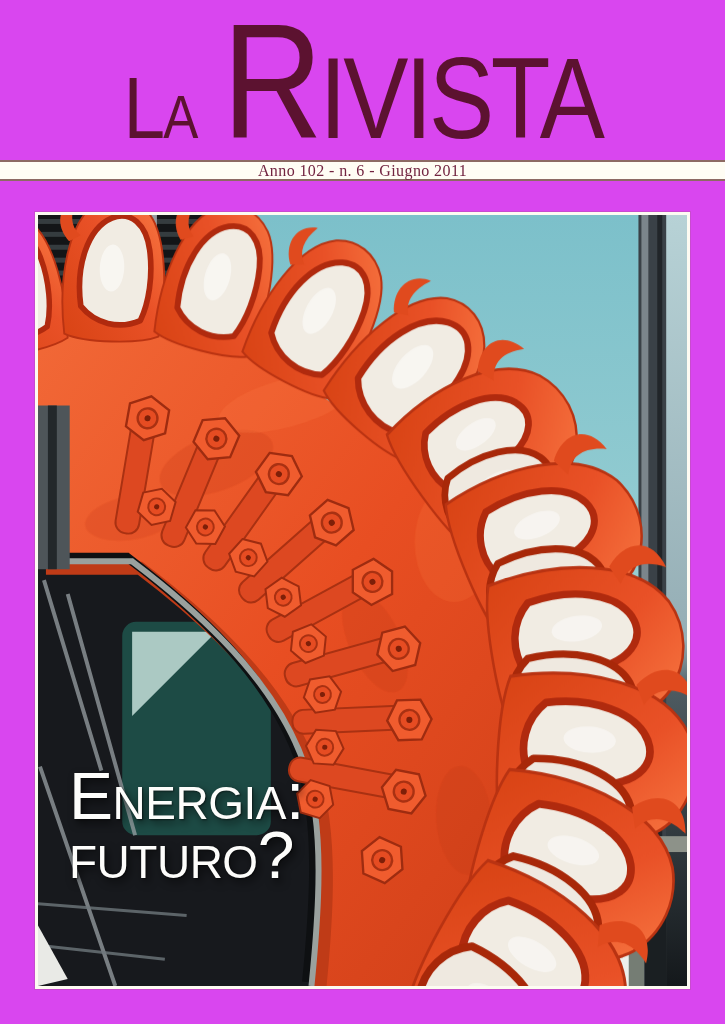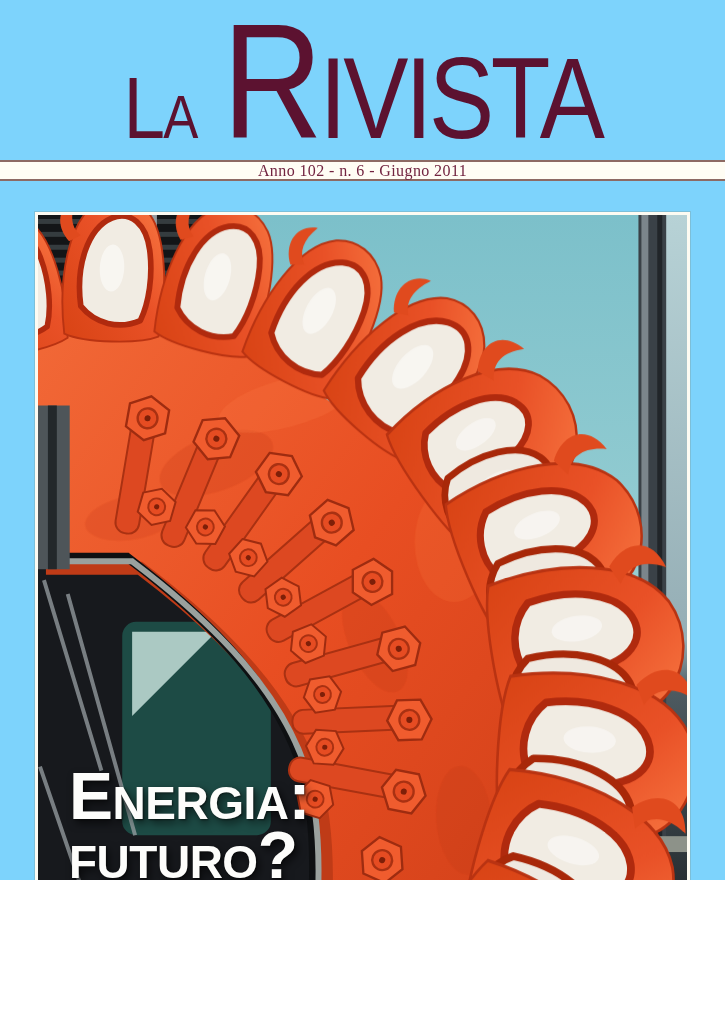--- a/index.html
+++ b/index.html
@@ -1,18 +1,18 @@
 <!DOCTYPE html>
 <html><head>
 <meta charset="utf-8">
 <style>
   html,body{margin:0;padding:0;}
   .page{
-    position:relative; width:725px; height:880px; overflow:hidden;
-    background:#7dd3fc;
+    position:relative; width:725px; height:1024px; overflow:hidden;
+    background:#d946ef;
     font-family:"Liberation Sans", sans-serif;
   }
   
   .masthead{
     position:absolute; top:0; left:0; right:0; height:166px;
     display:flex; justify-content:center; align-items:baseline; gap:30px;
     transform:scaleX(.85); transform-origin:50% 100%;
     color:#5c1230;
   }
   .masthead .prefix{
@@ -37,21 +37,21 @@
   
   .photo{
     position:absolute; left:35px; top:212px; width:655px; height:777px;
     box-sizing:border-box; border:3px solid #fdfbf2;
     box-shadow:0 0 0 1px rgba(120,100,60,.18);
     background:#8ac6cf; overflow:hidden;
   }
   .photo svg{display:block; width:100%; height:100%;}
   .headline{
     position:absolute; left:31px; top:552px;
-    color:#fdfdfb; font-variant:small-caps; font-weight:700;
+    color:#fdfdfb; font-variant:small-caps; font-weight:400;
     font-size:66px; line-height:59px; letter-spacing:-.5px;
     text-shadow:3px 4px 9px rgba(0,0,0,.65), 1px 1px 2px rgba(0,0,0,.55);
   }
   .headline span{display:block; white-space:nowrap;}
 </style>
 </head>
 <body>
 
 <div class="page">
 

